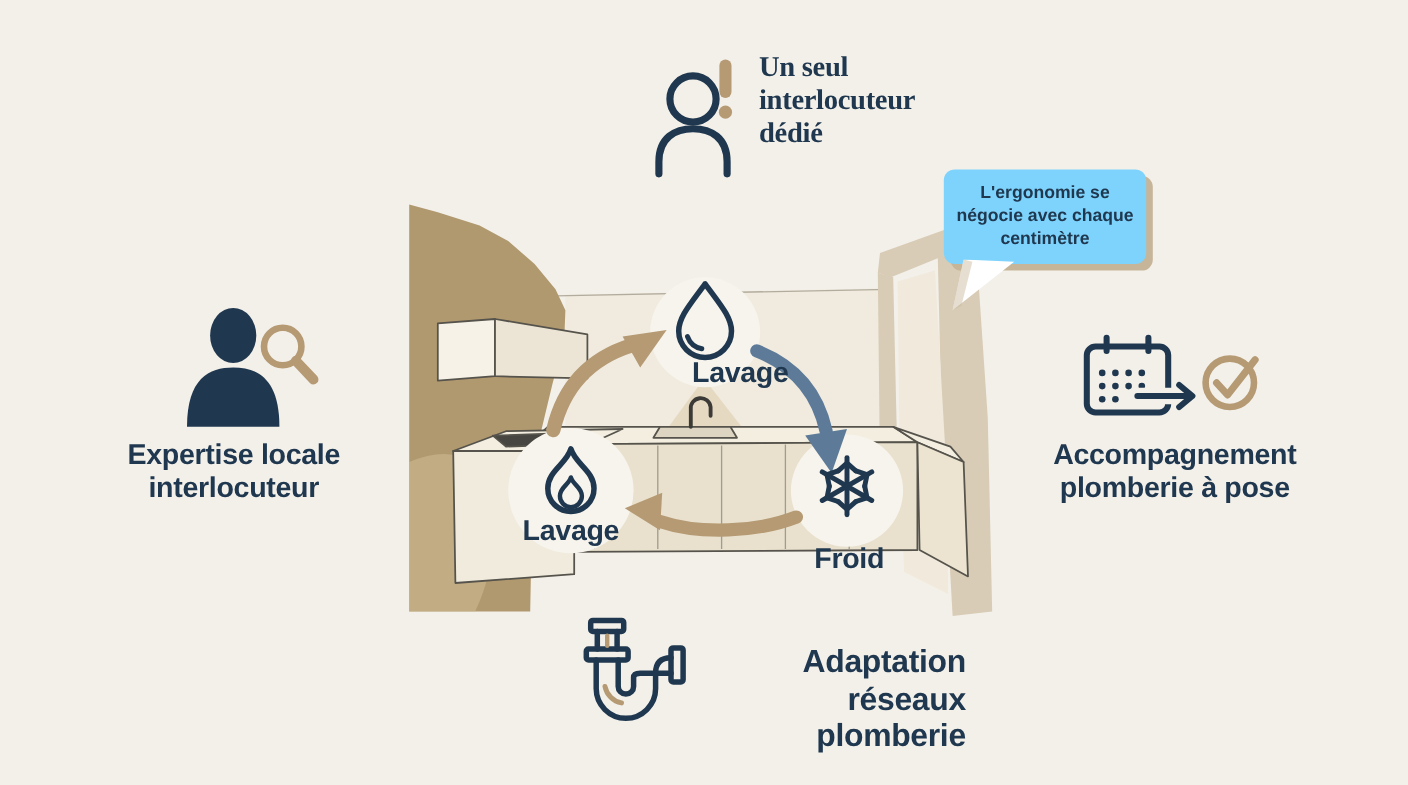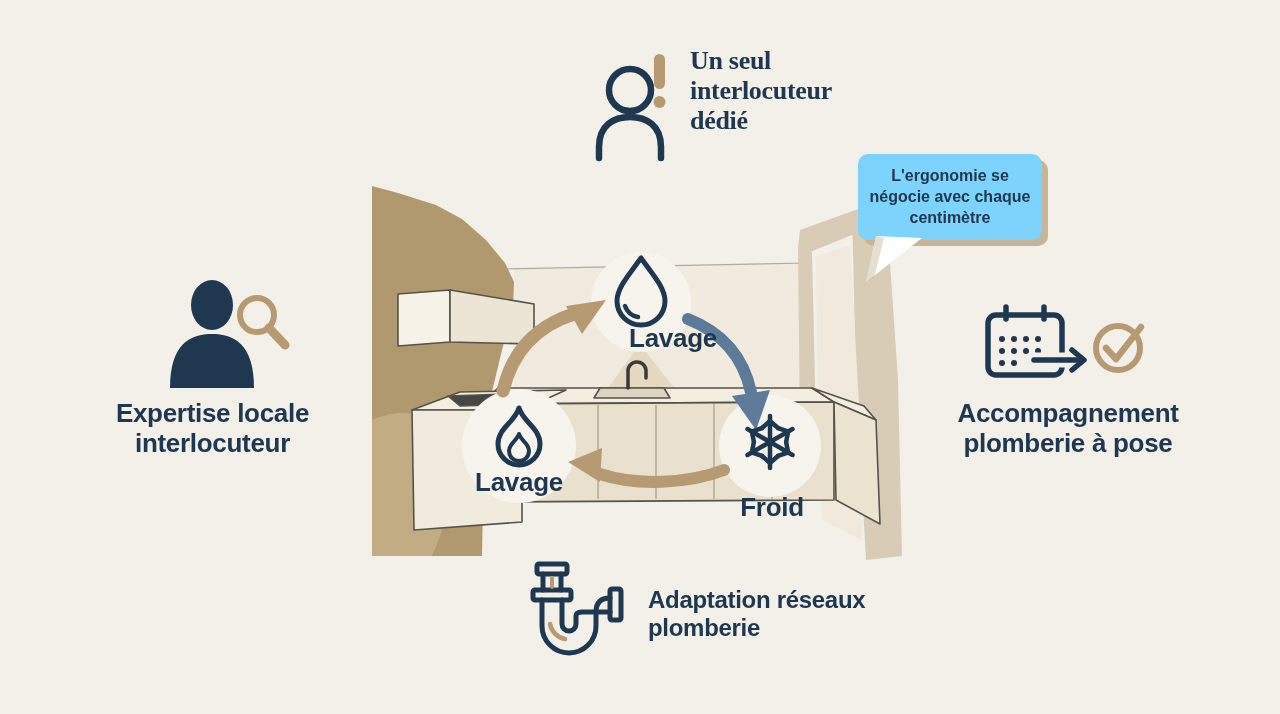--- a/index.html
+++ b/index.html
@@ -8,21 +8,21 @@
   }
   html,body{margin:0;padding:0;}
   #stage{
     position:relative; width:1280px; height:714px; overflow:hidden;
     background:var(--background);
     font-family:"Liberation Sans", sans-serif; color:var(--navy);
   }
   #scene{position:absolute; left:0; top:0;}
   .lbl{position:absolute; font-weight:bold; color:var(--navy); letter-spacing:-0.3px; line-height:1.16;}
   .lbl-26{font-size:26px;}
-  .lbl-25{font-size:24px;}
+  .lbl-25{font-size:29px;text-align:right;}
   .center{text-align:center;}
   .icon-abs{position:absolute;}
   
   .st-navy{stroke:var(--navy); fill:none;}
   .st-tan{stroke:var(--tan); fill:none;}
   .f-navy{fill:var(--navy);}
   .f-tan{fill:var(--tan);}
   .f-wall{fill:var(--wall-dark);}
   .f-door{fill:var(--tan-light);}
   .f-slate{fill:var(--slate-arrow);}

